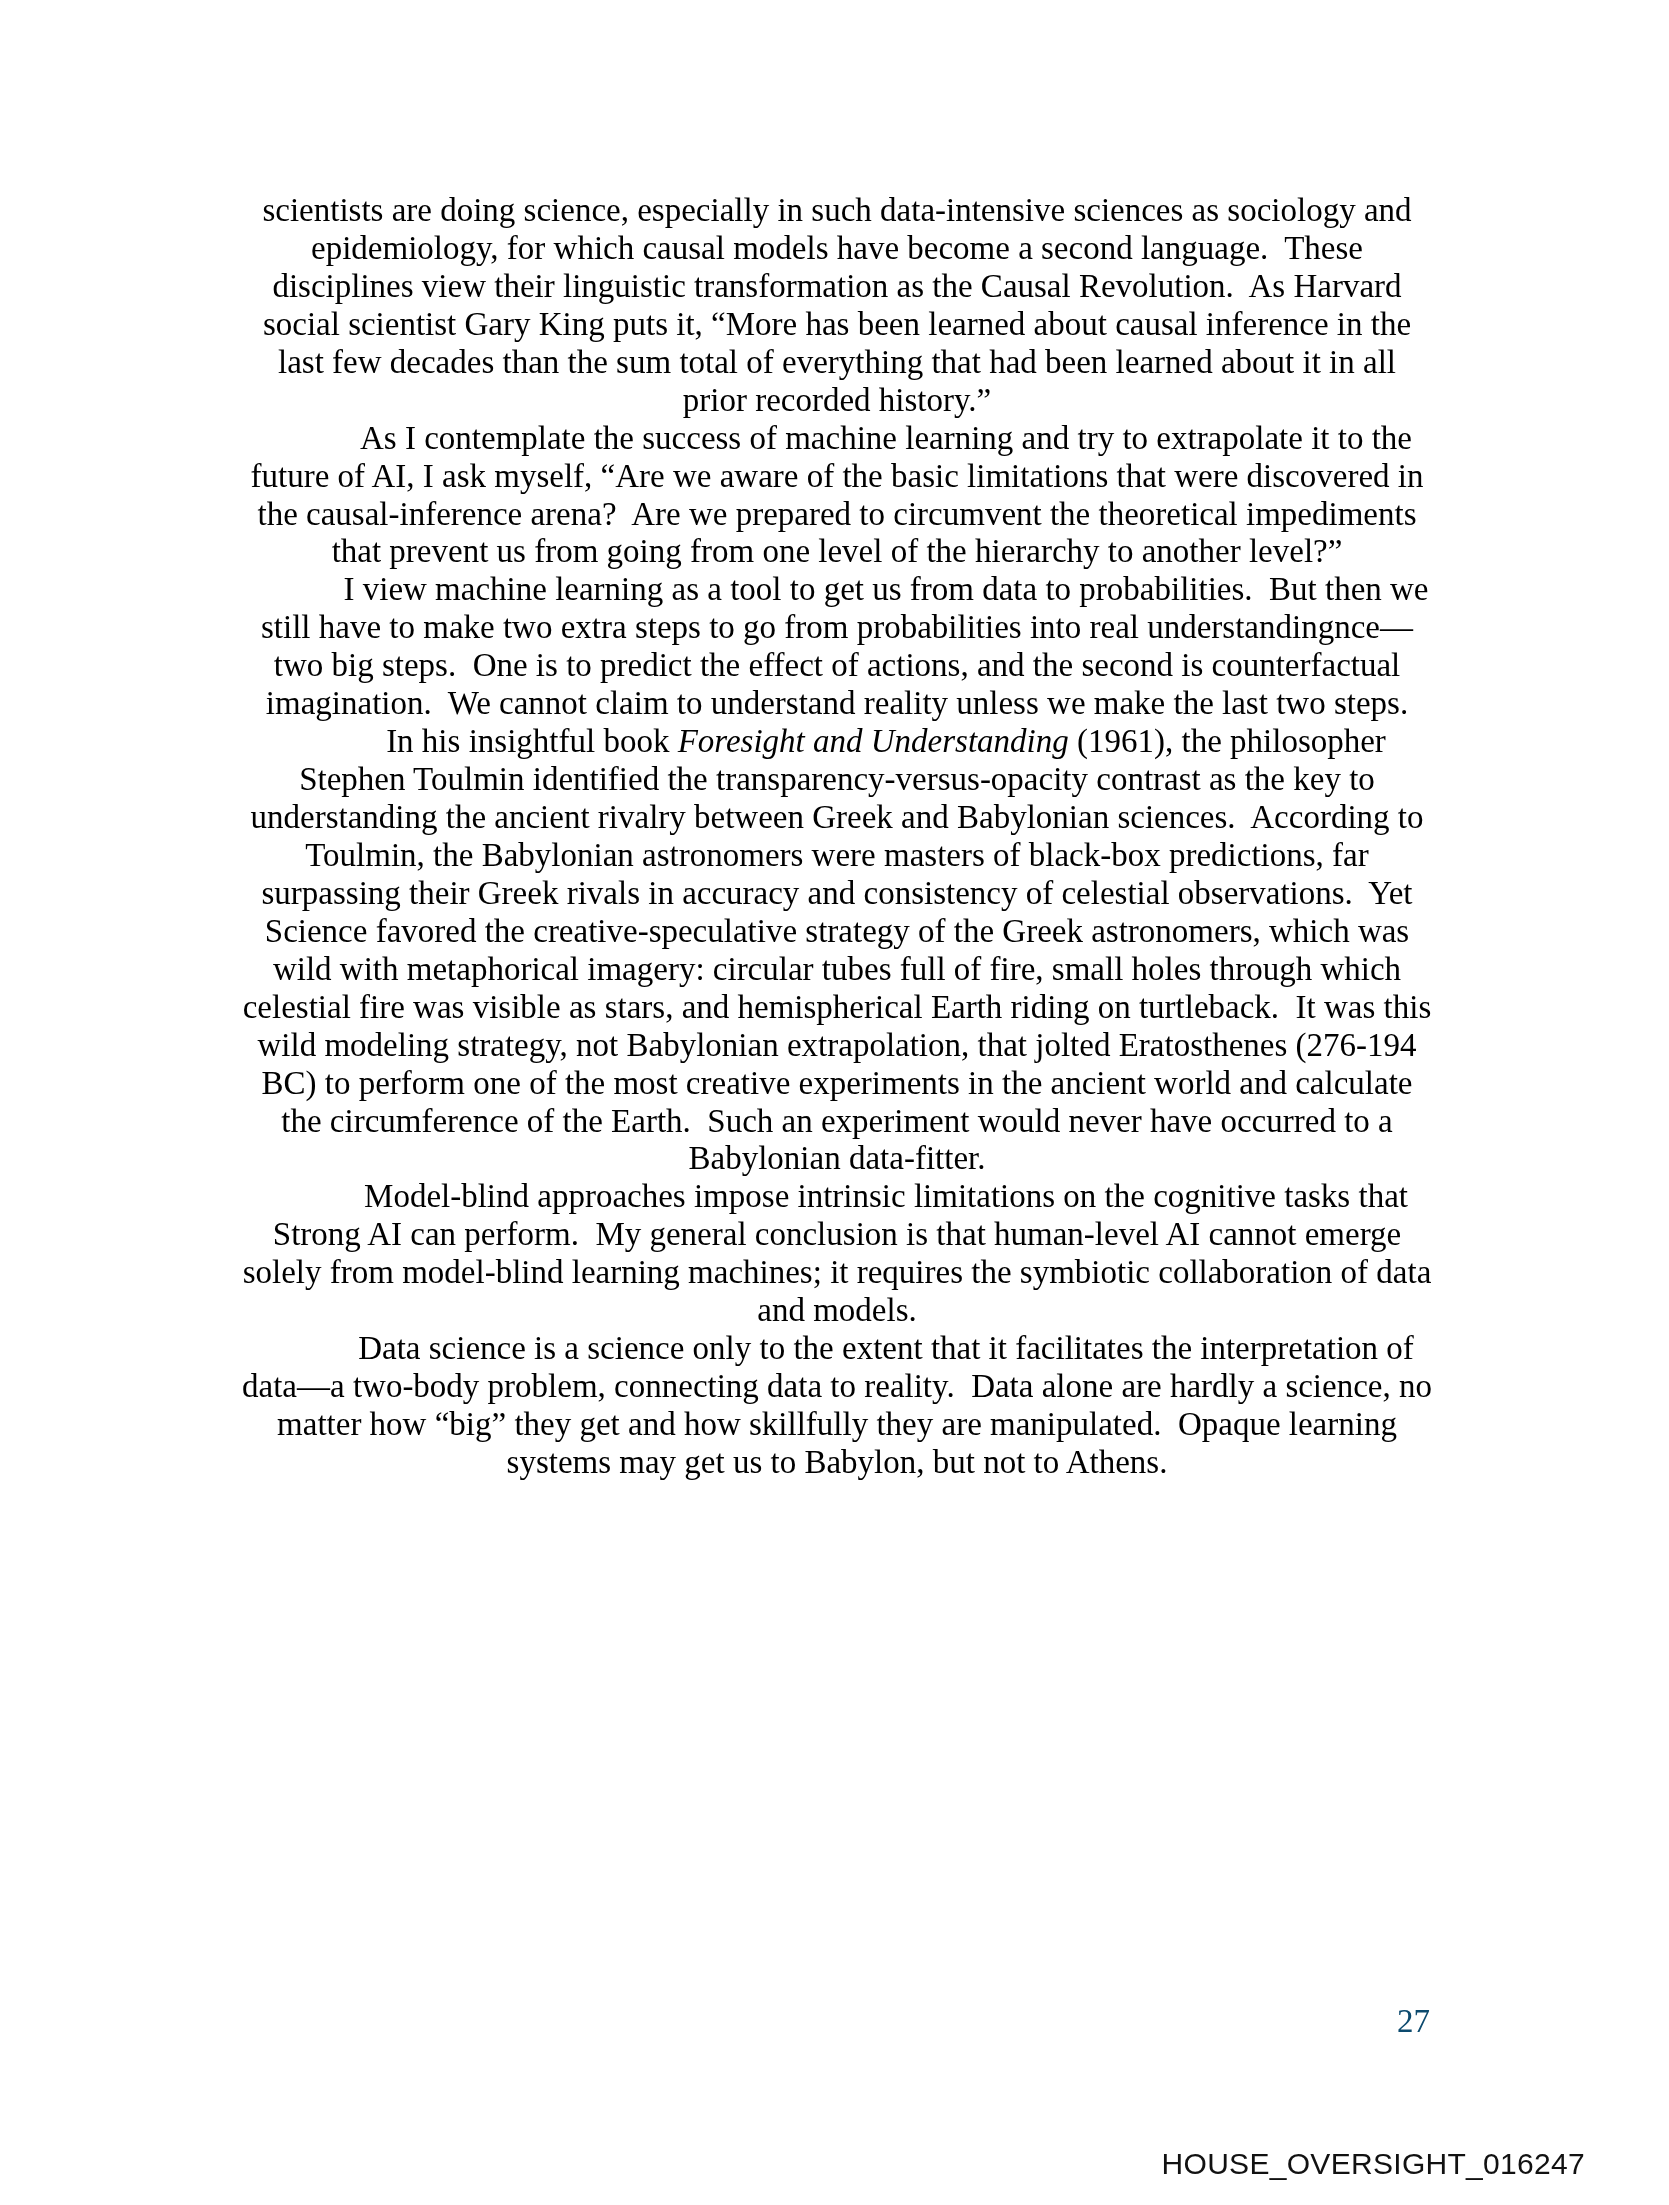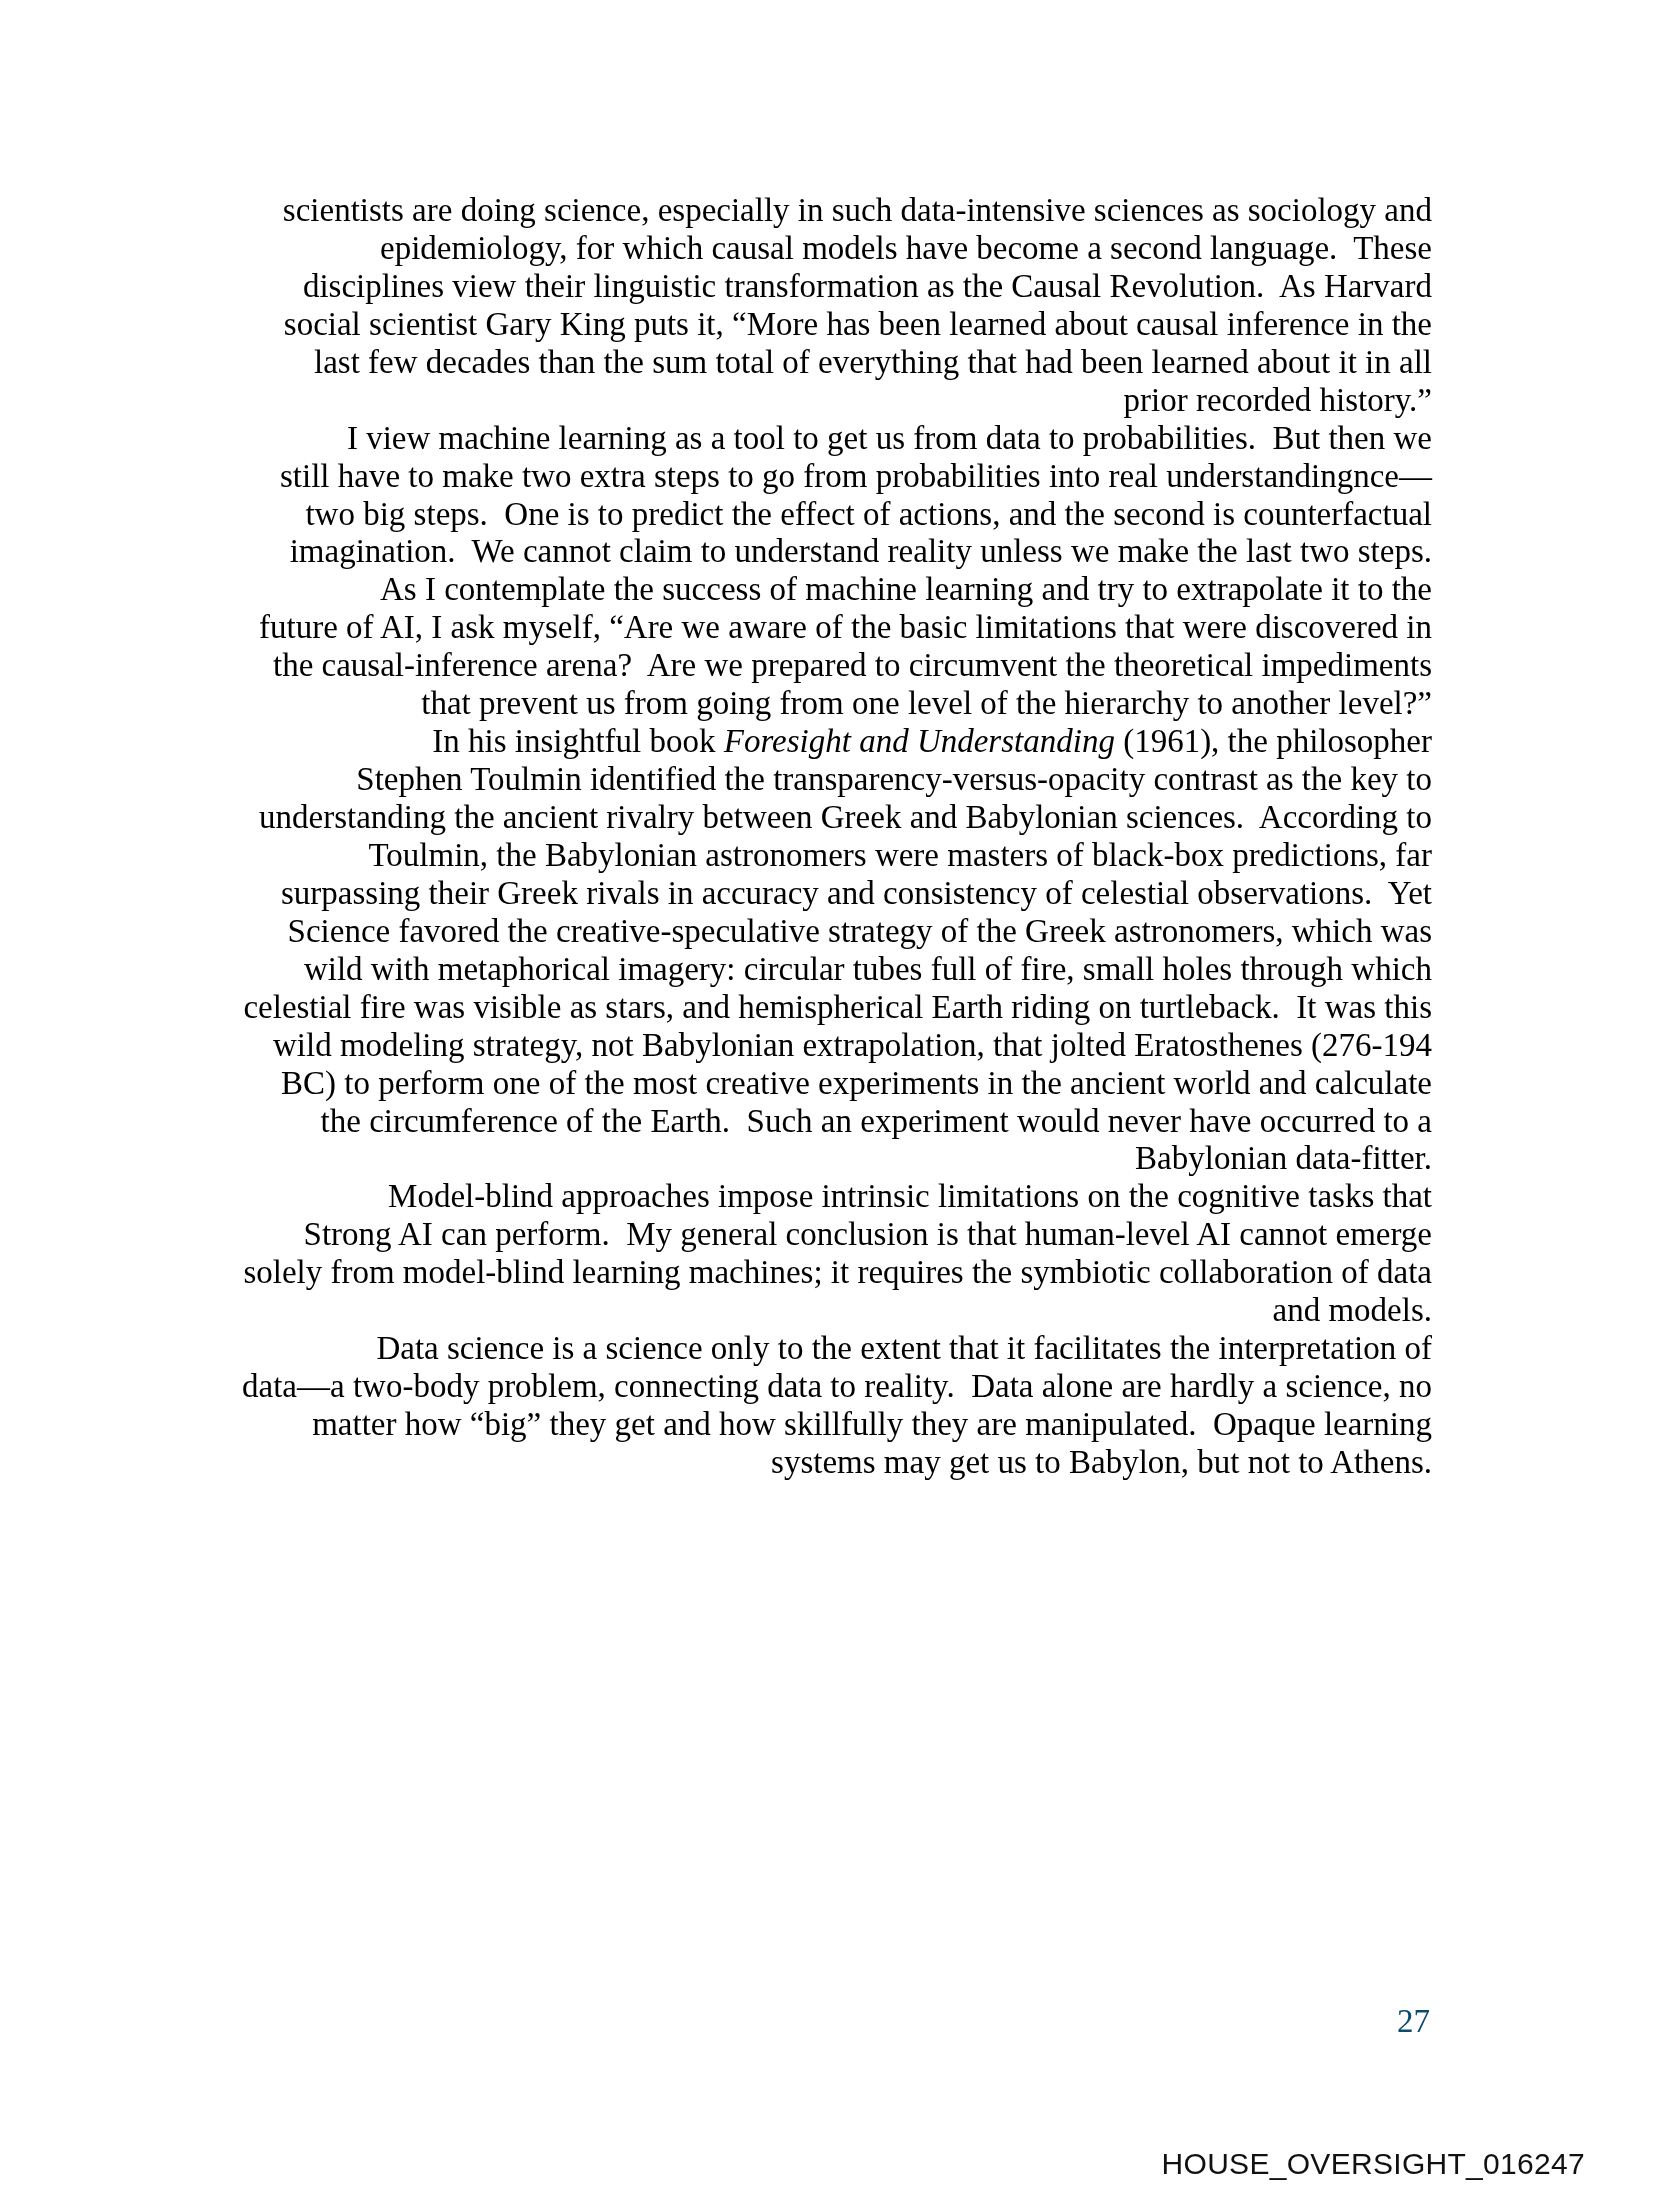--- a/index.html
+++ b/index.html
@@ -20,21 +20,21 @@
     background: #ffffff;
     overflow: hidden;
   }
   .content {
     position: absolute;
     left: 242px;
     top: 192px;
     width: 1190px;
     font-size: 33px;
     line-height: 1.15;
-    text-align: right;
+    text-align: center;
   }
   .para {
     margin: 0;
     white-space: pre-wrap;
   }
   .para.indent {
     text-indent: 98px;
   }
   .book-title {
     font-style: italic;
@@ -59,23 +59,23 @@
   }
 </style>
 </head>
 <body>
 
 <div class="page">
 
   <div class="content">
     <p class="para">scientists are doing science, especially in such data-intensive sciences as sociology and epidemiology, for which causal models have become a second language.  These disciplines view their linguistic transformation as the Causal Revolution.  As Harvard social scientist Gary King puts it, “More has been learned about causal inference in the last few decades than the sum total of everything that had been learned about it in all prior recorded history.”</p>
 
+    <p class="para indent">As I contemplate the success of machine learning and try to extrapolate it to the future of AI, I ask myself, “Are we aware of the basic limitations that were discovered in the causal-inference arena?  Are we prepared to circumvent the theoretical impediments that prevent us from going from one level of the hierarchy to another level?”</p>
+
     <p class="para indent">I view machine learning as a tool to get us from data to probabilities.  But then we still have to make two extra steps to go from probabilities into real understandingnce—two big steps.  One is to predict the effect of actions, and the second is counterfactual imagination.  We cannot claim to understand reality unless we make the last two steps.</p>
-
-    <p class="para indent">As I contemplate the success of machine learning and try to extrapolate it to the future of AI, I ask myself, “Are we aware of the basic limitations that were discovered in the causal-inference arena?  Are we prepared to circumvent the theoretical impediments that prevent us from going from one level of the hierarchy to another level?”</p>
 
     <p class="para indent"><span>In his insightful book </span><em class="book-title">Foresight and Understanding</em><span> (1961), the philosopher Stephen Toulmin identified the transparency-versus-opacity contrast as the key to understanding the ancient rivalry between Greek and Babylonian sciences.  According to Toulmin, the Babylonian astronomers were masters of black-box predictions, far surpassing their Greek rivals in accuracy and consistency of celestial observations.  Yet Science favored the creative-speculative strategy of the Greek astronomers, which was wild with metaphorical imagery: circular tubes full of fire, small holes through which celestial fire was visible as stars, and hemispherical Earth riding on turtleback.  It was this wild modeling strategy, not Babylonian extrapolation, that jolted Eratosthenes (276-194 BC) to perform one of the most creative experiments in the ancient world and calculate the circumference of the Earth.  Such an experiment would never have occurred to a Babylonian data-fitter.</span></p>
 
     <p class="para indent">Model-blind approaches impose intrinsic limitations on the cognitive tasks that Strong AI can perform.  My general conclusion is that human-level AI cannot emerge solely from model-blind learning machines; it requires the symbiotic collaboration of data and models.</p>
 
     <p class="para indent">Data science is a science only to the extent that it facilitates the interpretation of data—a two-body problem, connecting data to reality.  Data alone are hardly a science, no matter how “big” they get and how skillfully they are manipulated.  Opaque learning systems may get us to Babylon, but not to Athens.</p>
   </div>
 
   <div class="page-number">27</div>
 

